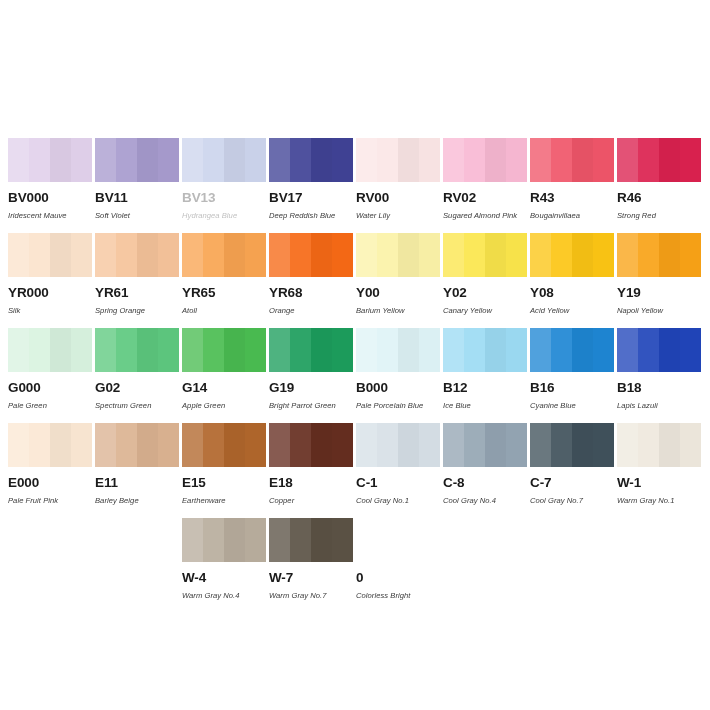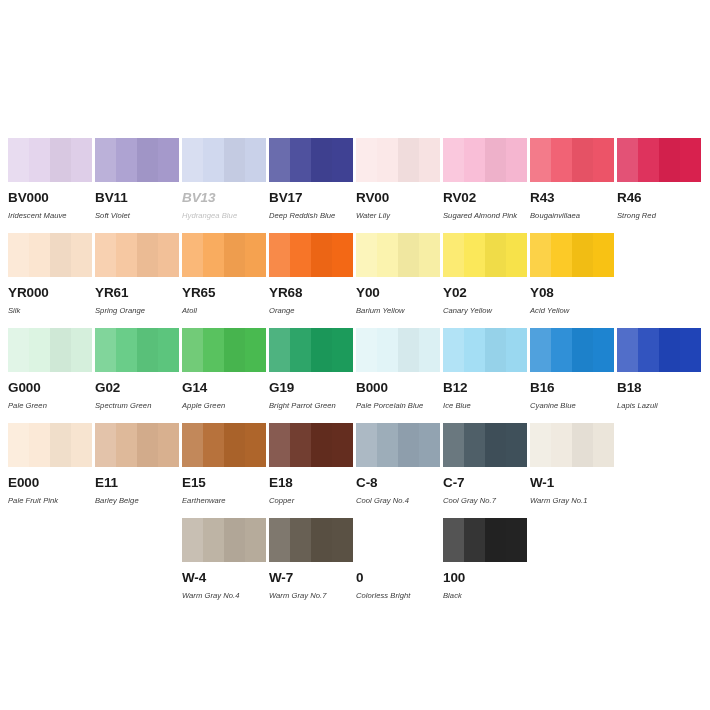--- a/index.html
+++ b/index.html
@@ -80,21 +80,21 @@
   .swatch-name {
     font-size: 7.6px;
     color: #3a3a3a;
     line-height: 1;
     margin-top: 7px;
     white-space: nowrap;
     letter-spacing: 0.05px;
     font-style: italic;
   }
 
-  .swatch-cell.muted .swatch-code { color: #b9b9b9; font-style: italic; }
+  .swatch-cell.muted .swatch-code { color: #b9b9b9; }
   .swatch-cell.muted .swatch-name { color: #c2c2c2; }
 
   .swatch-cell.spacer .swatch-chip { background: transparent; }
 </style>
 </head>
 <body>
 
 <div id="swatch-chart">
     <div class="swatch-row">
       <div class="swatch-cell">
@@ -272,20 +272,32 @@
           <div class="bands">
             <i></i>
             <i></i>
             <i></i>
             <i></i>
           </div>
         </div>
         <div class="swatch-code">Y08</div>
         <div class="swatch-name">Acid Yellow</div>
       </div>
+      <div class="swatch-cell">
+        <div class="swatch-chip" style="background: rgb(249, 163, 23);">
+          <div class="bands">
+            <i></i>
+            <i></i>
+            <i></i>
+            <i></i>
+          </div>
+        </div>
+        <div class="swatch-code">Y19</div>
+        <div class="swatch-name">Napoli Yellow</div>
+      </div>
     </div>
     <div class="swatch-row">
       <div class="swatch-cell">
         <div class="swatch-chip" style="background: rgb(217, 243, 224);">
           <div class="bands">
             <i></i>
             <i></i>
             <i></i>
             <i></i>
           </div>
@@ -419,20 +431,32 @@
         <div class="swatch-chip" style="background: rgb(102, 46, 32);">
           <div class="bands">
             <i></i>
             <i></i>
             <i></i>
             <i></i>
           </div>
         </div>
         <div class="swatch-code">E18</div>
         <div class="swatch-name">Copper</div>
+      </div>
+      <div class="swatch-cell">
+        <div class="swatch-chip" style="background: rgb(215, 224, 231);">
+          <div class="bands">
+            <i></i>
+            <i></i>
+            <i></i>
+            <i></i>
+          </div>
+        </div>
+        <div class="swatch-code">C-1</div>
+        <div class="swatch-name">Cool Gray No.1</div>
       </div>
       <div class="swatch-cell">
         <div class="swatch-chip" style="background: rgb(149, 166, 180);">
           <div class="bands">
             <i></i>
             <i></i>
             <i></i>
             <i></i>
           </div>
         </div>
@@ -497,32 +521,20 @@
           </div>
         </div>
         <div class="swatch-code">W-7</div>
         <div class="swatch-name">Warm Gray No.7</div>
       </div>
       <div class="swatch-cell">
         <div class="swatch-chip empty"></div>
         <div class="swatch-code">0</div>
         <div class="swatch-name">Colorless Bright</div>
       </div>
-      <div class="swatch-cell">
-        <div class="swatch-chip" style="background: rgb(36, 36, 36);">
-          <div class="bands">
-            <i></i>
-            <i></i>
-            <i></i>
-            <i></i>
-          </div>
-        </div>
-        <div class="swatch-code">100</div>
-        <div class="swatch-name">Black</div>
-      </div>
       <div class="swatch-cell spacer">
         <div class="swatch-chip empty"></div>
         <div class="swatch-code"></div>
         <div class="swatch-name"></div>
       </div>
       <div class="swatch-cell spacer">
         <div class="swatch-chip empty"></div>
         <div class="swatch-code"></div>
         <div class="swatch-name"></div>
       </div>

